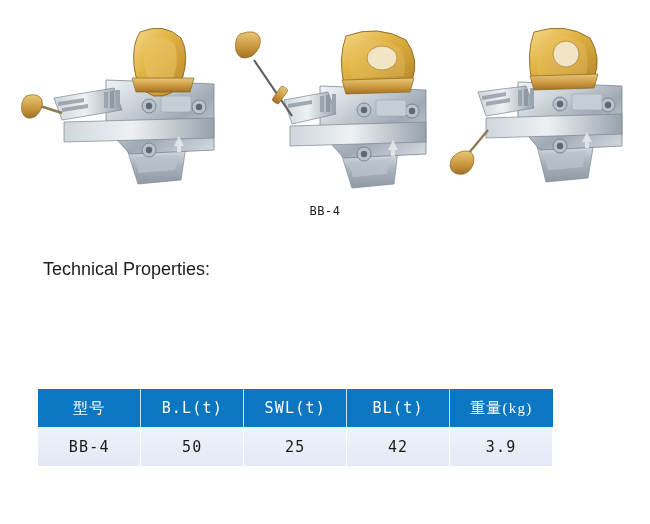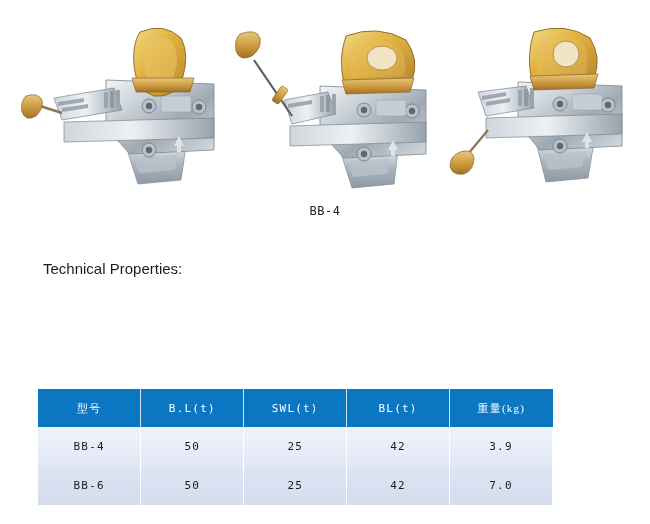--- a/index.html
+++ b/index.html
@@ -42,42 +42,42 @@
   }
 
   
   .specs {
     position: absolute;
     left: 43px;
     top: 256px;
     width: 580px;
   }
   .specs .line {
-    font-size: 15px;
+    font-size: 18px;
     line-height: 26px;
     color: #1c1c1c;
     white-space: nowrap;
   }
 
   
   .table-wrap {
     position: absolute;
     left: 38px;
     top: 389px;
     width: 515px;
   }
   table.spec-table {
     width: 515px;
     border-collapse: collapse;
     table-layout: fixed;
   }
   table.spec-table th,
   table.spec-table td {
     font-family: "DejaVu Sans Mono", monospace;
-    font-size: 11px;
+    font-size: 15px;
     letter-spacing: 1.2px;
     text-align: center;
     padding: 0;
     height: 39px;
     vertical-align: middle;
   }
   table.spec-table thead th {
     background: #0b76c2;
     color: #ffffff;
     height: 38px;
@@ -261,22 +261,15 @@
       </tr>
     </thead>
     <tbody>
       <tr class="row-a">
         <td class="cell-model">BB-4</td>
         <td>50</td>
         <td>25</td>
         <td>42</td>
         <td>3.9</td>
       </tr>
-      <tr class="row-b">
-        <td class="cell-model">BB-6</td>
-        <td>50</td>
-        <td>25</td>
-        <td>42</td>
-        <td>7.0</td>
-      </tr>
     </tbody>
   </table>
 </div>
 
 </body></html>

